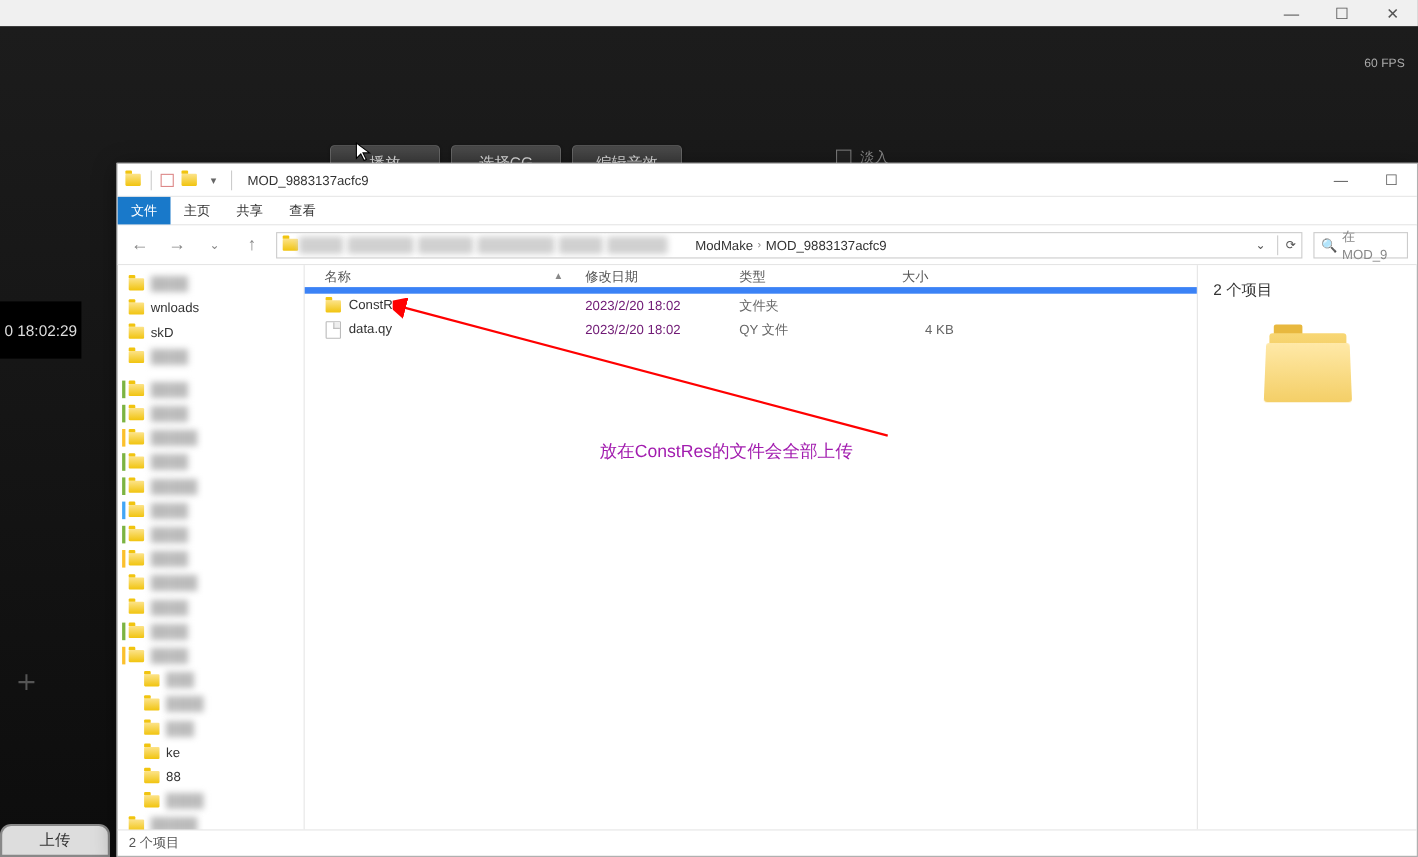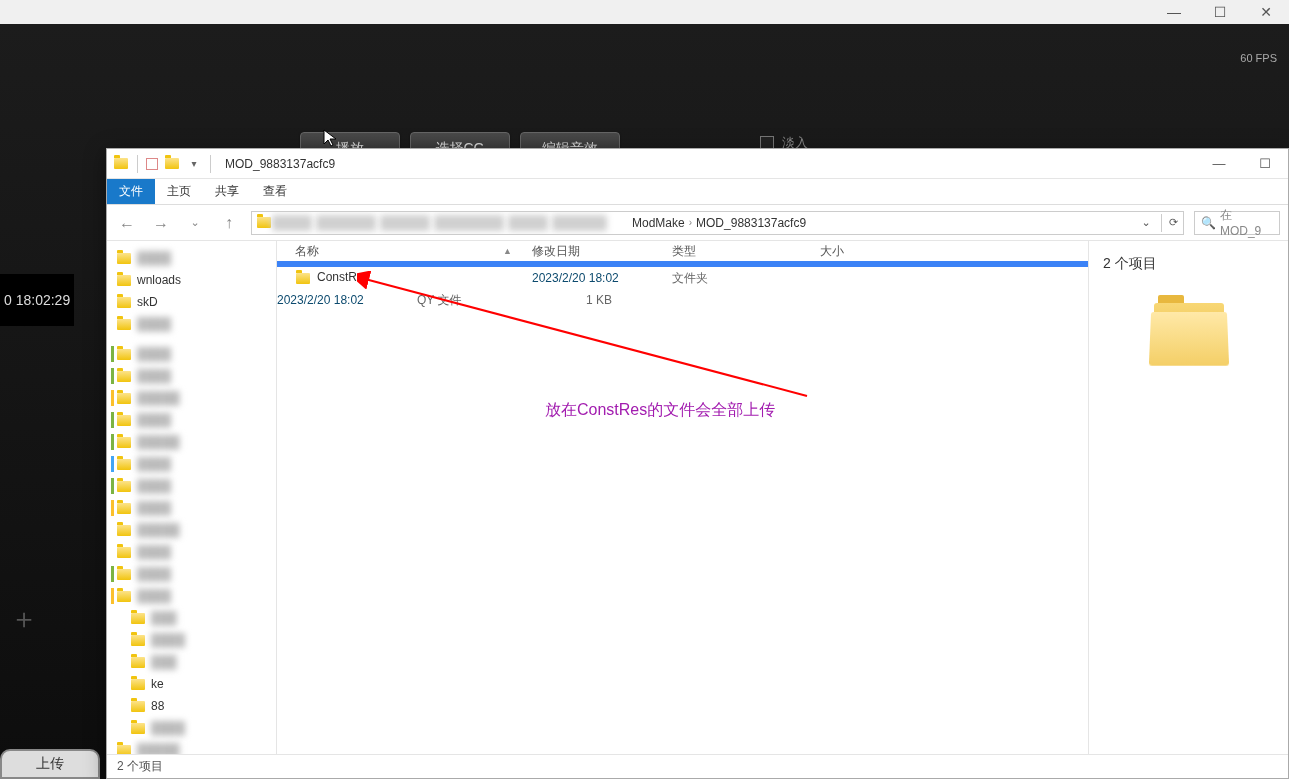--- a/index.html
+++ b/index.html
@@ -70,21 +70,21 @@
   .list-header { display: flex; height: 26px; align-items: center; border-bottom: 6px solid #3b82f6; font-size: 12px; color: #555; }
   .col-name { width: 255px; padding-left: 18px; display:flex; align-items:center; gap:6px; }
   .sort-arrow { font-size:9px; color:#888; }
   .col-date { width: 140px; }
   .col-type { width: 125px; }
   .col-size { width: 90px; text-align: center; padding-right: 20px; }
   .list-row { display: flex; height: 22px; align-items: center; font-size: 12px; color: #333; }
   .row-name { width: 255px; padding-left: 18px; display: flex; align-items: flex-start; gap: 6px; }
   .file-ic { width:14px; height:16px; border:1px solid #bbb; background:#fff; border-radius:1px; position:relative; }
   .file-ic::before { content:""; position:absolute; top:0; right:0; width:5px; height:5px; background:#eee; border-left:1px solid #bbb; border-bottom:1px solid #bbb; }
-  .row-date { width: 140px; color: #0c4a6e; }
+  .row-date { width: 140px; color: #701a75; }
   .row-type { width: 125px; color: #666; }
   .row-size { width: 90px; text-align: right; padding-right: 20px; color: #666; }
 
   .annotation-arrow { position: absolute; top: 30px; left: 80px; width: 460px; height: 130px; pointer-events: none; }
   .annotation-text { position: absolute; top: 159px; left: 268px; color: #a21caf; font-size: 16px; }
 
   .preview-pane { width: 200px; border-left: 1px solid #e5e5e5; padding: 14px; }
   .preview-count { font-size: 14px; color: #333; margin-bottom: 30px; }
   .preview-folder { width: 70px; height: 60px; margin: 0 auto; position: relative; }
   .preview-folder .back { position:absolute; inset:0; background: linear-gradient(#f8d775,#e8b83e); border-radius: 3px; }
@@ -317,23 +317,29 @@
                 <span class="folder-ic"></span>
               </span>
             <span>ConstRes</span>
           </div>
           <div class="row-date">2023/2/20 18:02</div>
           <div class="row-type">文件夹</div>
           <div class="row-size"></div>
         </div>
 
         <div class="list-row">
+          <div class="row-name">
+            <span class="ic16">
+                <span class="file-ic"></span>
+              </span>
+            <span>data.qy</span>
+          </div>
           <div class="row-date">2023/2/20 18:02</div>
           <div class="row-type">QY 文件</div>
-          <div class="row-size">1 KB</div>
+          <div class="row-size">4 KB</div>
         </div>
 
         <svg class="annotation-arrow" viewBox="0 0 460 130">
           <defs>
               <marker id="ah" markerWidth="10" markerHeight="10" refX="2" refY="5" orient="auto">
             <path d="M0,0 L10,5 L0,10 Z" fill="#ff0000"></path>
               </marker>
             </defs>
           <line x1="450" y1="125" x2="8" y2="8" stroke="#ff0000" stroke-width="2" marker-end="url(#ah)"></line>
         </svg>

